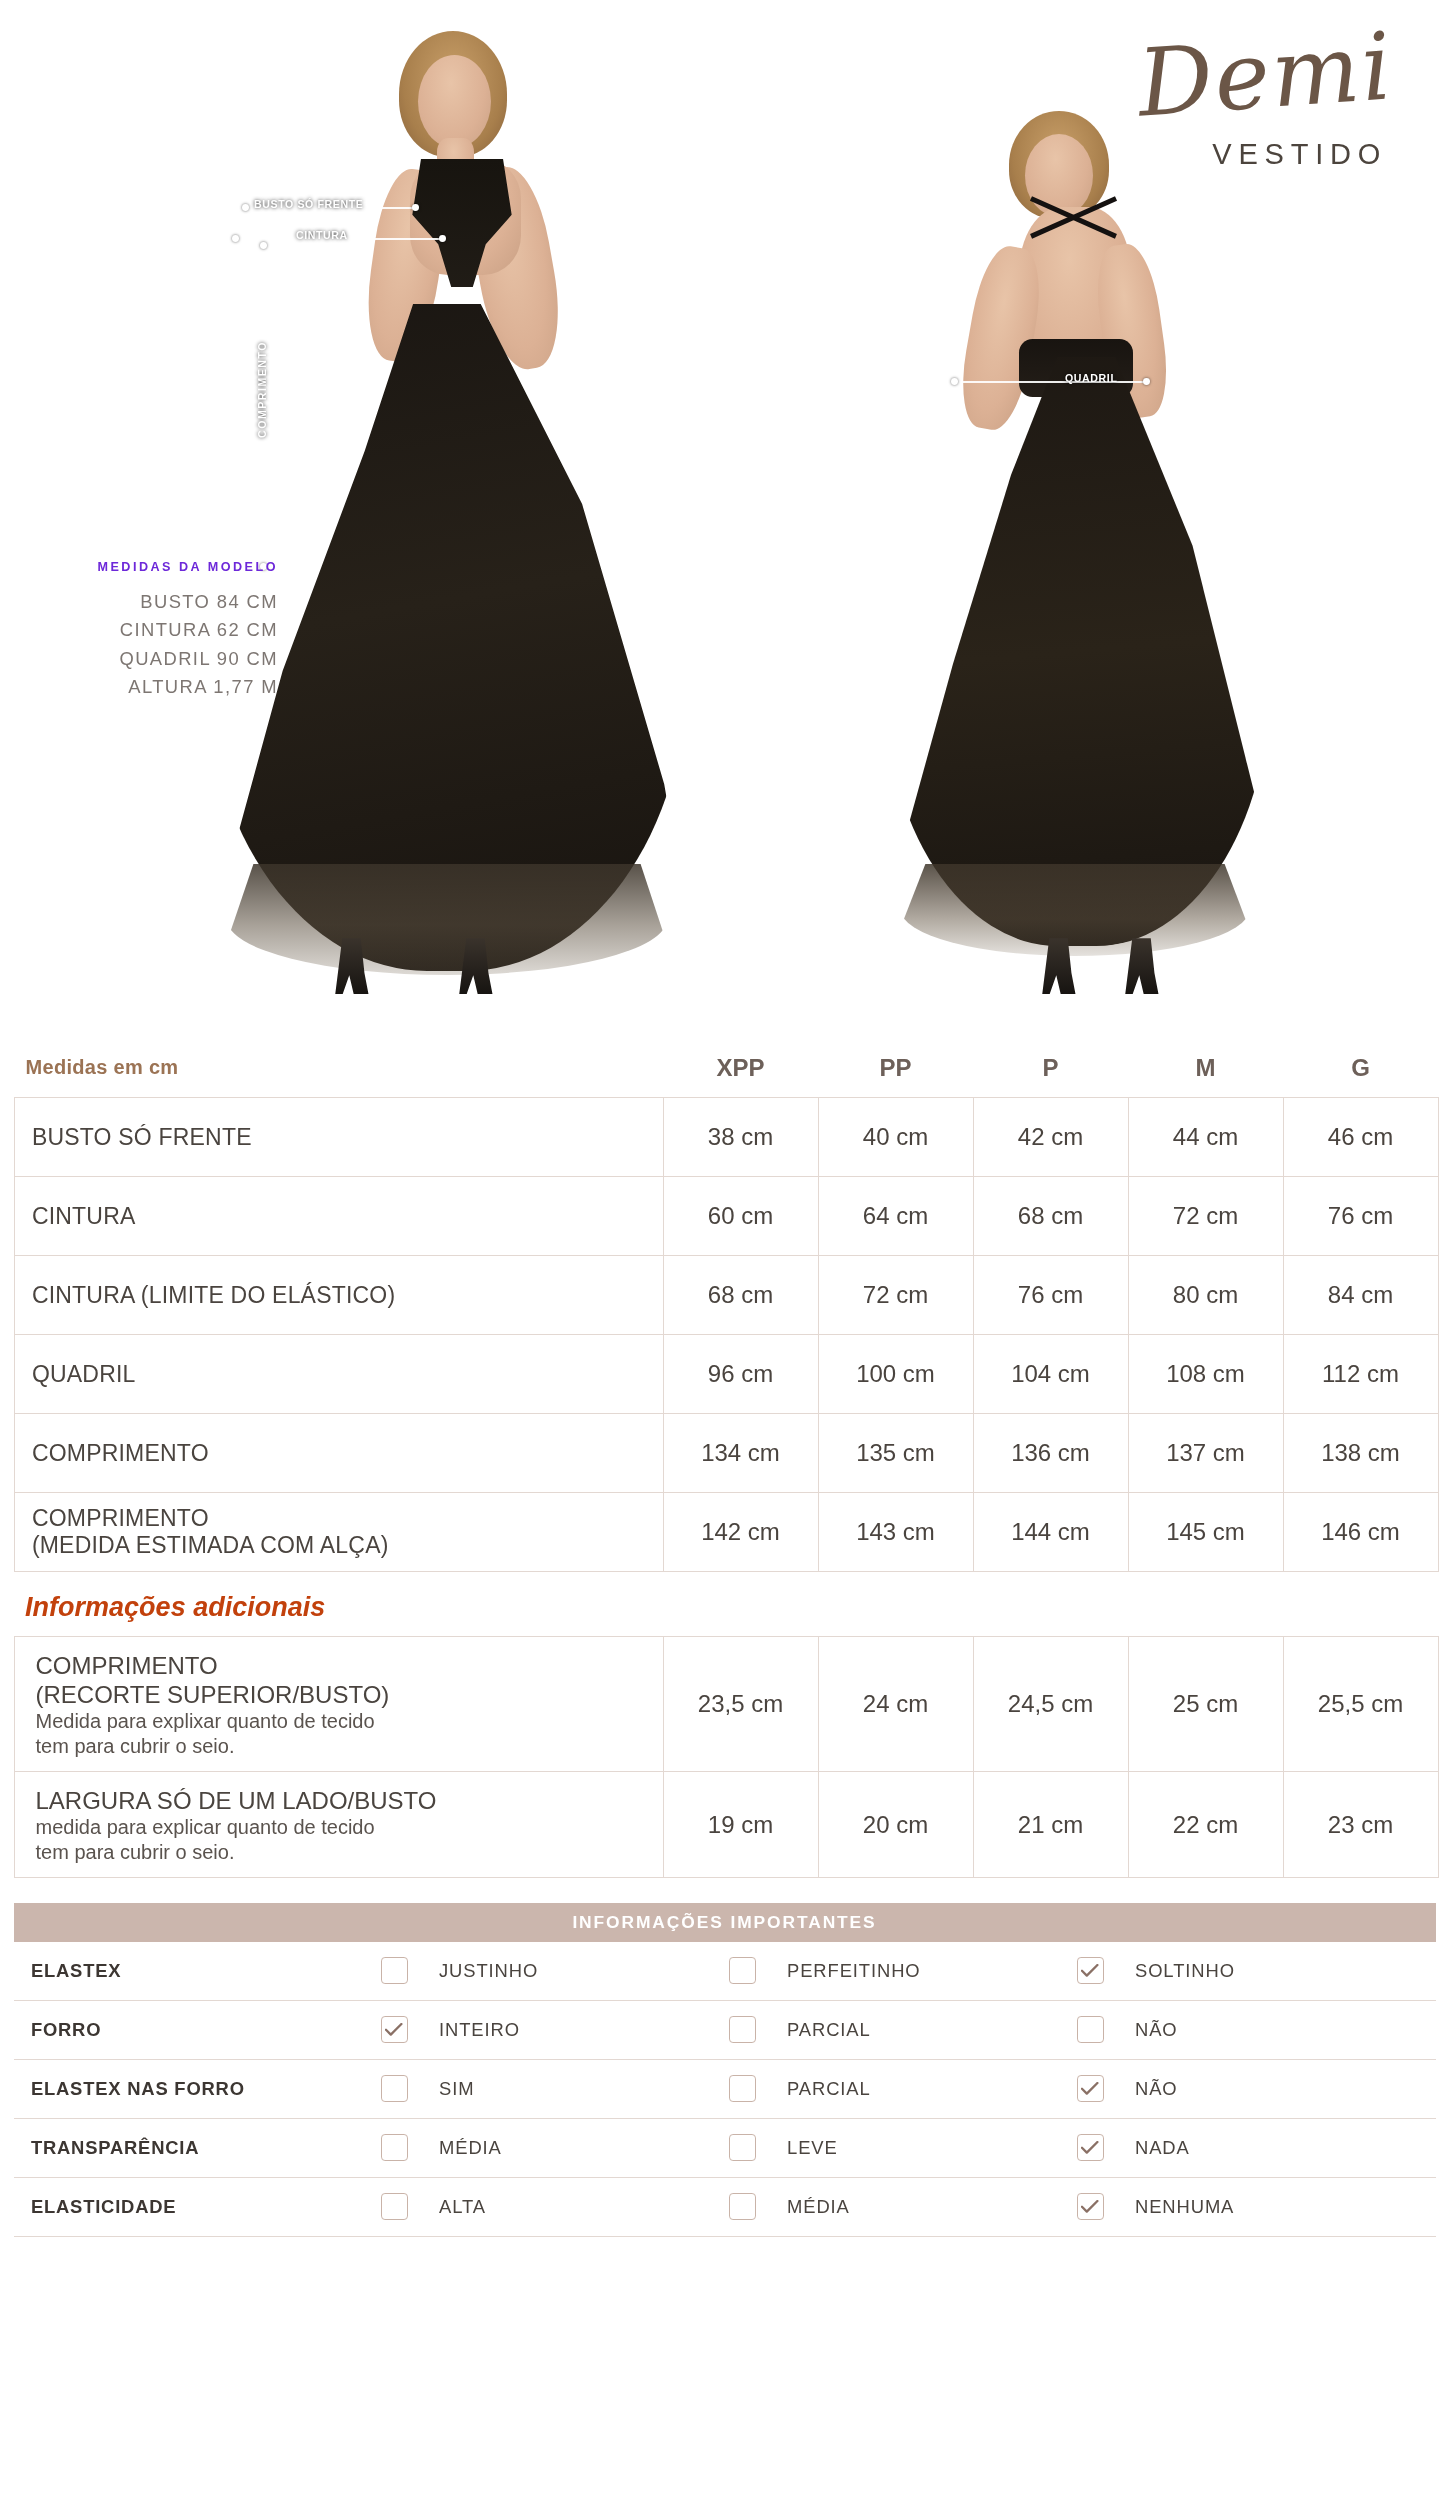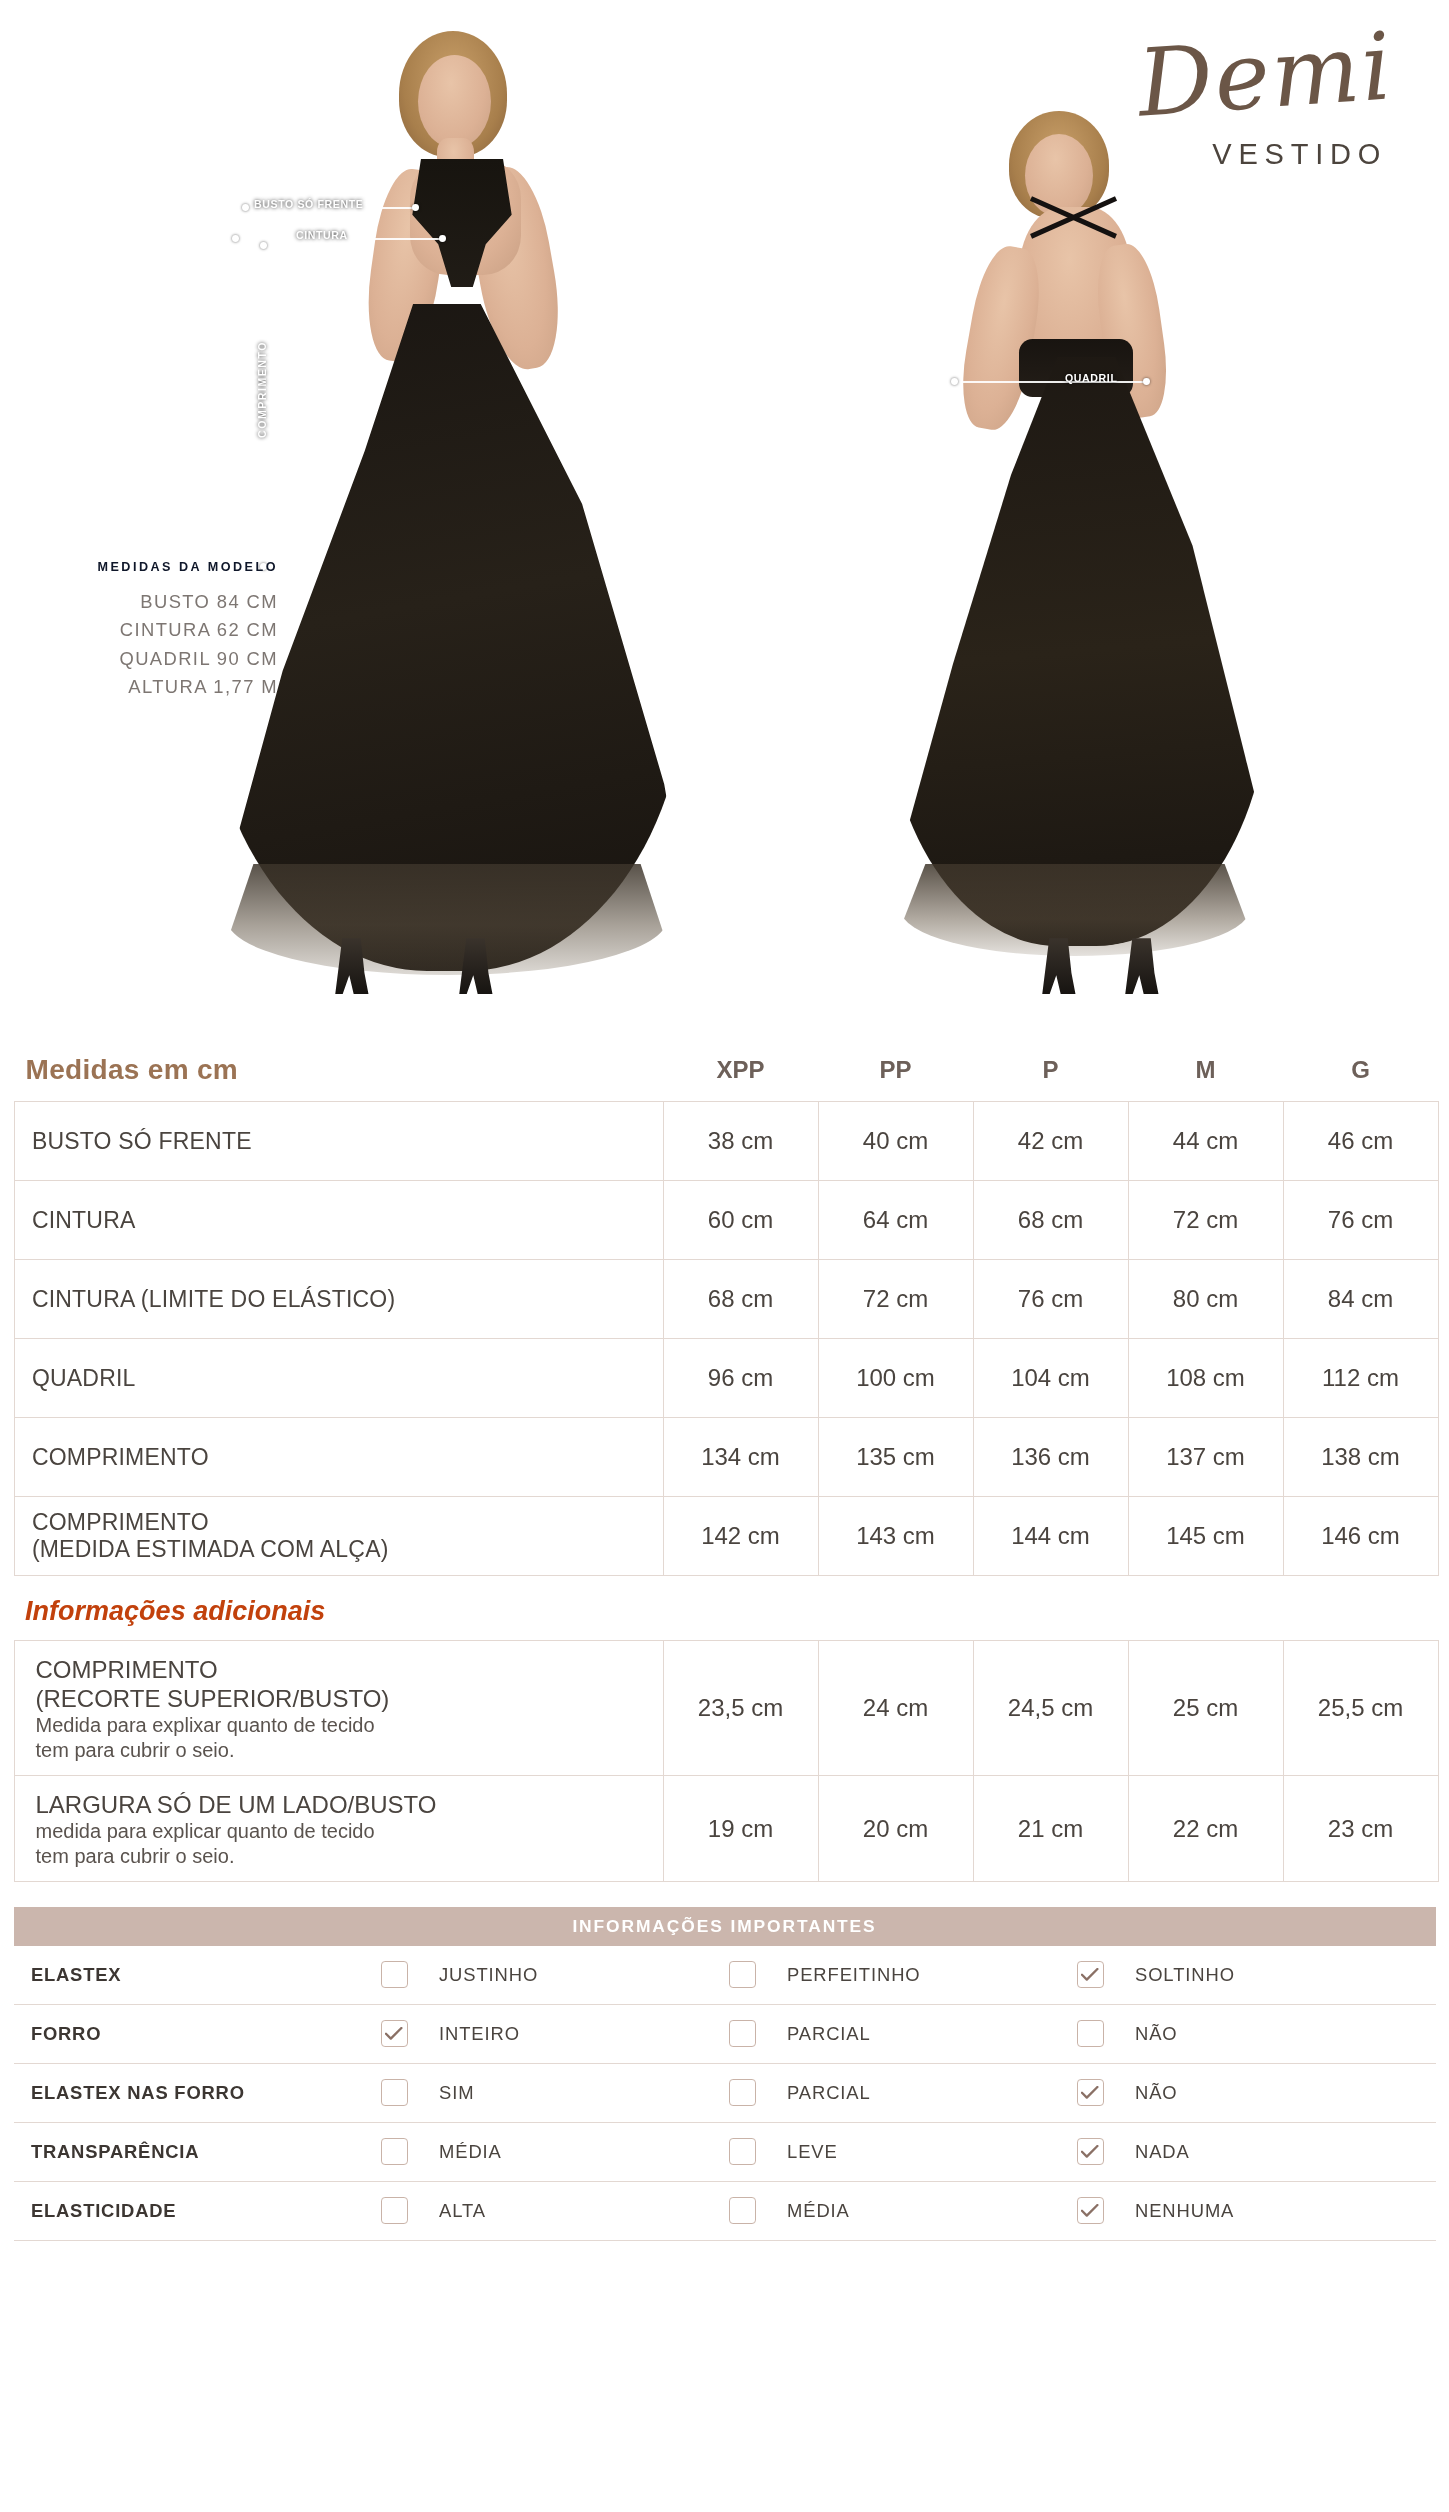--- a/index.html
+++ b/index.html
@@ -118,37 +118,37 @@
     color: #4c443d;
     margin-top: 15.5px;
     margin-right: 5.8px;
   }
 
   
   .model-measures {
     position:absolute; left: 56px; top: 560px; text-align:right; width: 222px;
   }
   .mm-title {
-    font-size: 12.6px; letter-spacing: 2.5px; color:#0f172a; font-weight:700; margin-bottom:13.5px;
+    font-size: 12.6px; letter-spacing: 2.5px; color:#6d28d9; font-weight:700; margin-bottom:13.5px;
   }
   .mm-line {
     font-size: 18.4px; letter-spacing: 1.4px; color:#7d7672; line-height: 1.55;
   }
 
   .model-wears {
     position:absolute; left:0; right:0; top: 1007px; text-align:center;
     font-size: 17.4px; letter-spacing: 3.9px; color:#8a8279;
   }
 
   
   .tables { position:absolute; top: 1048px; left: 0; width: 1449px; padding: 0 13.5px; }
   table { border-collapse: collapse; width: 100%; table-layout: fixed; }
   .hdr-row td { border:none; padding: 5.8px 0 15.5px 0; }
   .hdr-title {
-    font-size: 28px; font-weight: 700; color:#9b7354; letter-spacing:0.3px; padding-left: 11.6px !important; margin-top: 8px;
+    font-size: 20px; font-weight: 700; color:#9b7354; letter-spacing:0.3px; padding-left: 11.6px !important; margin-top: 8px;
   }
   .hdr-size {
     text-align:center; font-size: 24px; font-weight: 700; color:#6d6059;
   }
   .grid td {
     border: 1px solid #e3d8d2;
     height: 79px;
     font-size: 23px;
     color:#4a443f;
   }

